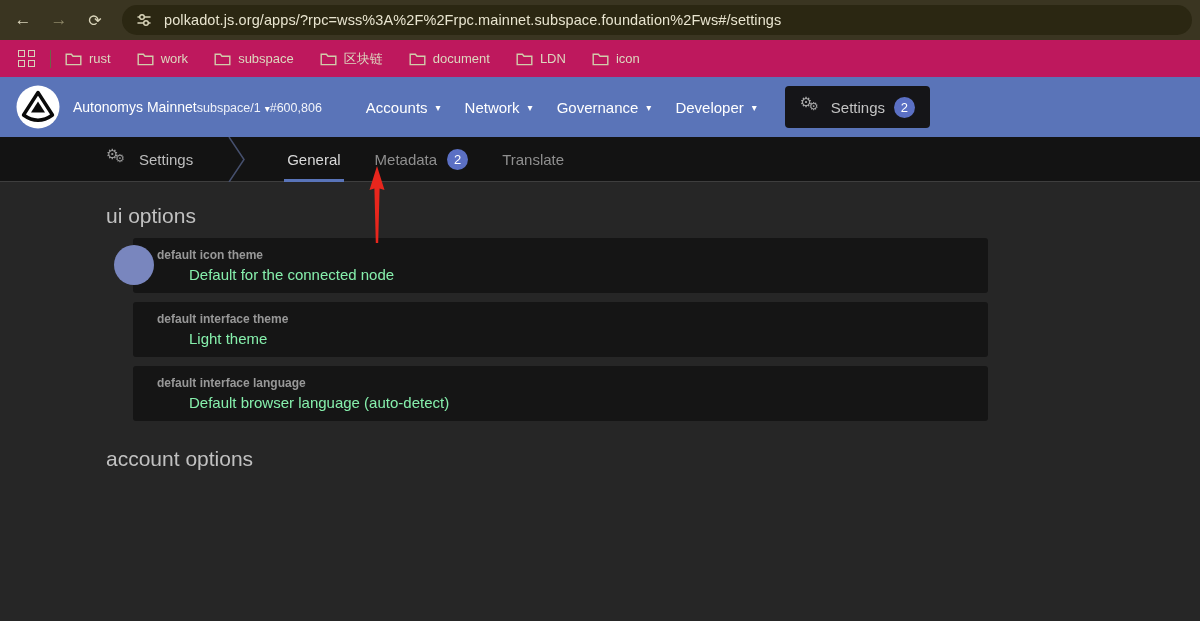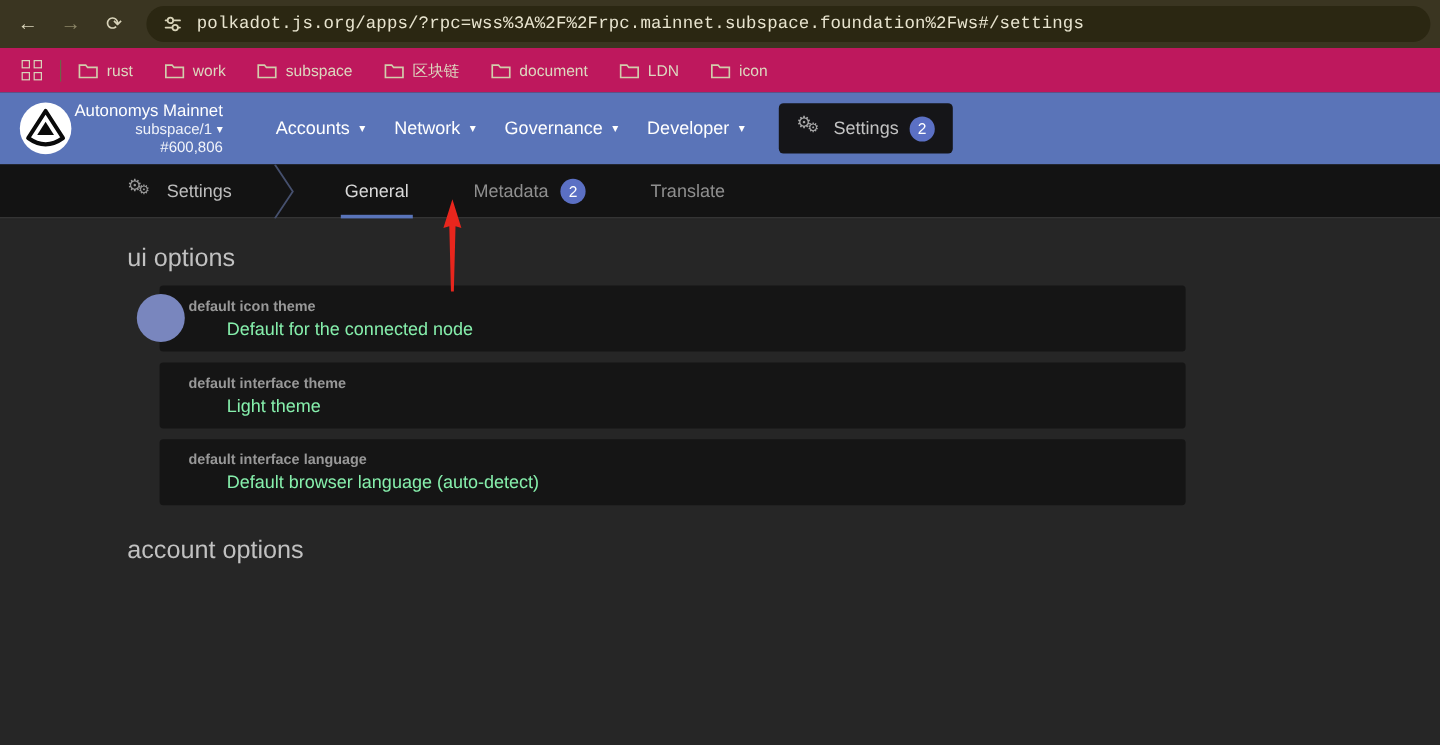--- a/index.html
+++ b/index.html
@@ -8,39 +8,39 @@
   .screen { position:relative; width:1200px; height:621px; }
 
   
   .toolbar { position:absolute; top:0; left:0; width:1200px; height:40px;
     background:#3a3521; display:flex; align-items:center; }
   .tbtn { width:30px; text-align:center; font-size:17px; color:#d9d4ba; cursor:pointer; }
   .tbtn.back { margin-left:8px; }
   .tbtn.fwd { margin-left:6px; color:#8d8768; }
   .tbtn.reload { margin-left:6px; font-size:16px; }
   .urlbar { flex:1; height:30px; margin:0 8px 0 12px; background:#2b2712;
-    border-radius:15px; display:flex; align-items:center; padding:0 14px;font-family:Liberation Mono, monospace; }
+    border-radius:15px; display:flex; align-items:center; padding:0 14px; }
   .tune { display:flex; align-items:center; margin-right:12px; }
   .url { font-size:14.5px; color:#e8e4cf; white-space:nowrap; letter-spacing:.1px; }
 
   
   .bookmarks { position:absolute; top:40px; left:0; width:1200px; height:37px;
     background:#be185d; display:flex; align-items:center; }
   .apps-grid { margin-left:18px; display:grid; grid-template-columns:7px 7px; gap:3px; }
   .apps-grid i { width:7px; height:7px; border:1.6px solid #d9d4ba; display:block; }
   .bm-sep { width:1px; height:18px; background:#6b6547; margin:0 14px 0 15px; }
   .bm { display:flex; align-items:center; gap:7px; margin-right:26px; cursor:pointer; }
   .bm-label { font-size:13px; color:#ddd8bf; }
 
   
   .appheader { position:absolute; top:77px; left:0; width:1200px; height:60px;
     background:#5a74b8; display:flex; align-items:center; }
   .logo { width:44px; height:44px; margin-left:16px; flex:none; }
-  .chain-info { display:flex; flex-direction:column; align-items:flex-end;
-    margin-left:2px; min-width:122px; }
+  .chain-info { display:flex; flex-direction:row; align-items:flex-end;
+    margin-left:13px; min-width:122px; }
   .chain-name { font-size:14px; color:#fff; line-height:17px; white-space:nowrap; }
   .chain-runtime { font-size:12.5px; color:#eef1f9; line-height:15px; display:flex;
     align-items:center; gap:4px; cursor:pointer; }
   .chain-block { font-size:12.5px; color:#f2f4fa; line-height:15px; }
   .caret { font-size:10px; color:#fff; }
   .mainnav { display:flex; gap:24px; margin-left:44px; align-items:center; }
   .nav-item { font-size:15px; color:#fff; display:flex; align-items:center; gap:8px;
     cursor:pointer; white-space:nowrap; }
   .settings-btn { margin-left:28px; height:42px; background:#151518; border-radius:4px;
     display:flex; align-items:center; padding:0 15px; gap:9px; cursor:pointer; }
@@ -51,21 +51,21 @@
   .badge { min-width:21px; height:21px; border-radius:50%; background:#5b70c4;
     color:#fff; font-size:13px; display:flex; align-items:center; justify-content:center; }
 
   
   .tabbar { position:absolute; top:137px; left:0; width:1200px; height:45px;
     background:#131313; border-bottom:1px solid #3e3e3e; display:flex; align-items:center; }
   .tab-section { display:flex; align-items:center; gap:11px; margin-left:106px; }
   .tab-section .gears { color:#9a9a9a; }
   .tab-section-label { font-size:15px; color:#bdbdbd; }
   .tab-divider { margin-left:34px; height:45px; display:flex; }
-  .tabs { display:flex; margin-left:38px; gap:54px; height:45px; align-items:center; }
+  .tabs { display:flex; margin-left:38px; gap:34px; height:45px; align-items:center; }
   .tab { position:relative; height:45px; display:flex; align-items:center; gap:10px;
     font-size:15px; color:#8f8f8f; cursor:pointer; }
   .tab.active { color:#d9d9d9; }
   .tab.active .underline { position:absolute; left:-3px; right:-3px; bottom:0;
     height:3px; background:#5974b9; }
 
   
   .content { position:absolute; top:183px; left:0; width:988px; height:438px;
     background:#262626; }
   .section-title { margin:0 0 0 106px; font-size:21px; font-weight:400; color:#c1c1c1;

